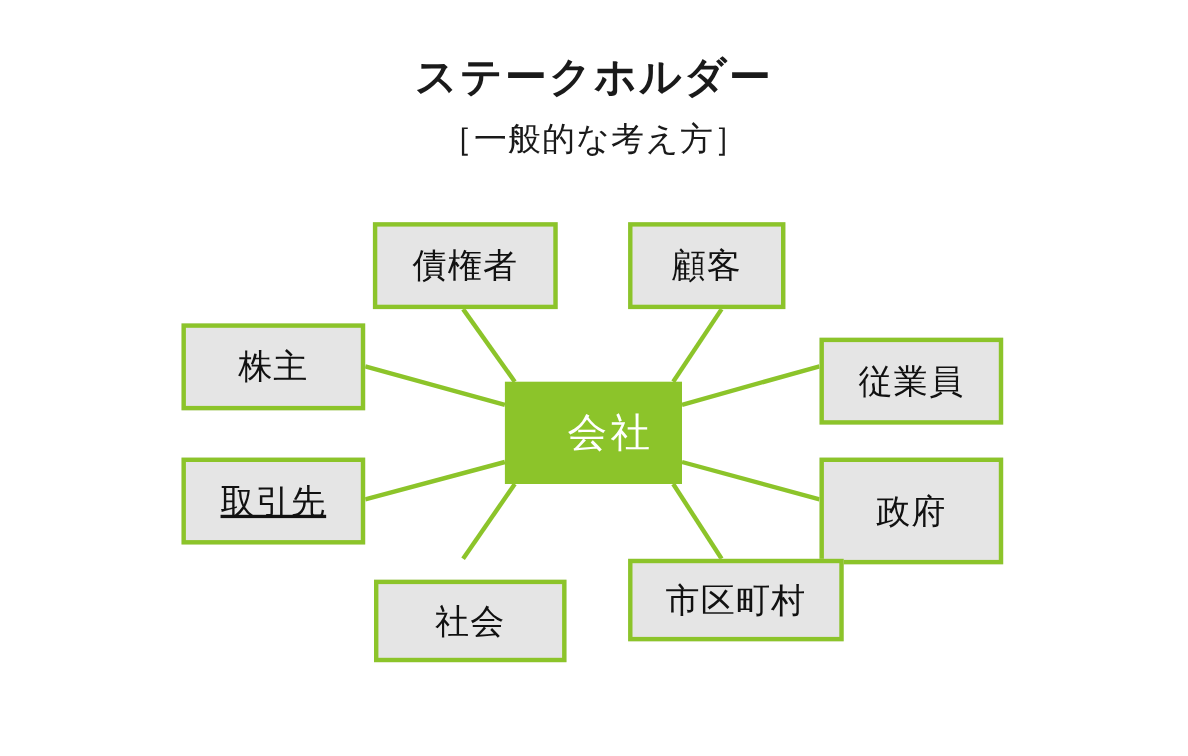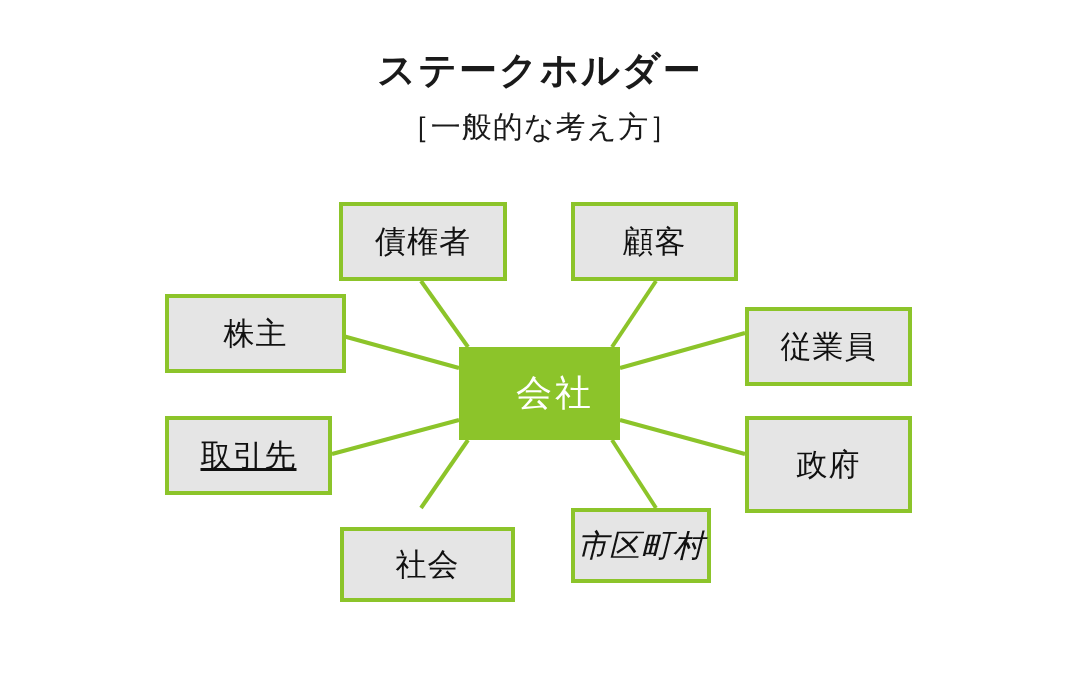--- a/index.html
+++ b/index.html
@@ -90,39 +90,39 @@
       <line x1="332" y1="454" x2="459" y2="420" stroke="#8cc42a" stroke-width="4"></line>
       <line x1="745" y1="454" x2="620" y2="420" stroke="#8cc42a" stroke-width="4"></line>
       <line x1="421" y1="508" x2="468" y2="440" stroke="#8cc42a" stroke-width="4"></line>
       <line x1="656" y1="508" x2="612" y2="440" stroke="#8cc42a" stroke-width="4"></line>
     </svg>
 
   <div id="node-layer">
       <div class="node" style="left: 339px; top: 202px; width: 168px; height: 79px;">
         <span>債権者</span>
       </div>
-      <div class="node" style="left: 571px; top: 202px; width: 167px; height: 79px;">
+      <div class="node" style="left: 571px; top: 202px; width: 143px; height: 79px;">
         <span>顧客</span>
       </div>
-      <div class="node" style="left: 165px; top: 294px; width: 181px; height: 79px;">
+      <div class="node" style="left: 165px; top: 294px; width: 167px; height: 79px;">
         <span>株主</span>
       </div>
       <div class="node" style="left: 745px; top: 294px; width: 167px; height: 79px; margin-top: 13px;">
         <span>従業員</span>
       </div>
       <div class="node" style="left: 165px; top: 416px; width: 167px; height: 79px; text-decoration: underline;">
         <span>取引先</span>
       </div>
       <div class="node" style="left: 745px; top: 416px; width: 167px; height: 97px;">
         <span>政府</span>
       </div>
       <div class="node" style="left: 340px; top: 527px; width: 175px; height: 75px;">
         <span>社会</span>
       </div>
-      <div class="node" style="left: 571px; top: 508px; width: 140px; height: 75px; font-style: italic;">
+      <div class="node" style="left: 571px; top: 508px; width: 196px; height: 75px;">
         <span>市区町村</span>
       </div>
       <div class="node center" style="left: 459px; top: 347px; width: 161px; height: 93px; padding-left: 31px;">
         <span>会社</span>
       </div>
     </div>
 
 </div>
 
 </body></html>

